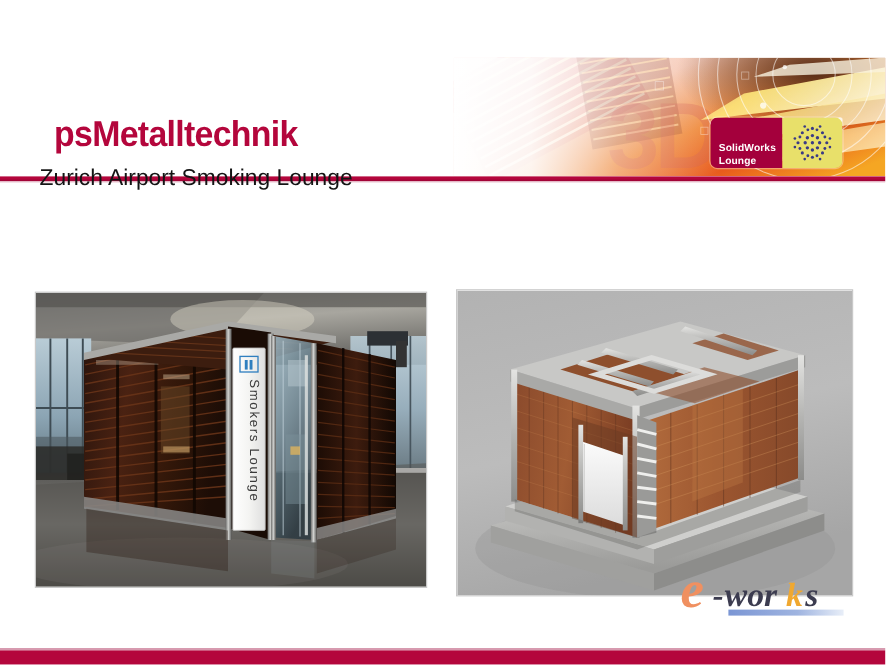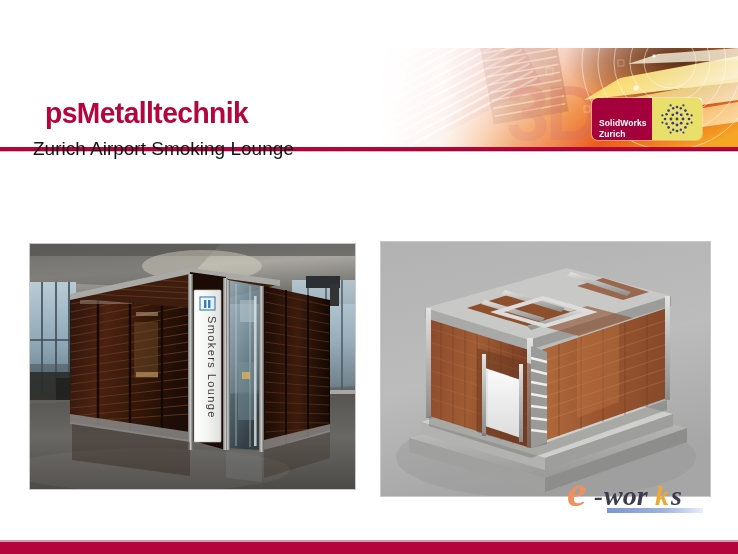--- a/index.html
+++ b/index.html
@@ -278,21 +278,21 @@
           <rect x="0" y="0" width="360" height="99" fill="url(#fadeL)"></rect>
         </g>
       </svg>
     </div>
 
     <div class="brand-title">psMetalltechnik</div>
 
     <div class="sww-logo">
       <div class="sww-left">
         <span>SolidWorks</span>
-        <span>Zurich</span>
+        <span>Lounge</span>
       </div>
       <div class="sww-right">
         <svg width="50" height="42" viewBox="0 0 50 42" xmlns="http://www.w3.org/2000/svg">
           <g fill="#3a3a86">
             <circle cx="25" cy="21" r="1.4"></circle>
             <circle cx="19" cy="21" r="1.4"></circle>
               <circle cx="31" cy="21" r="1.4"></circle>
             <circle cx="25" cy="15" r="1.4"></circle>
               <circle cx="25" cy="27" r="1.4"></circle>
             <circle cx="20.8" cy="16.8" r="1.4"></circle>

